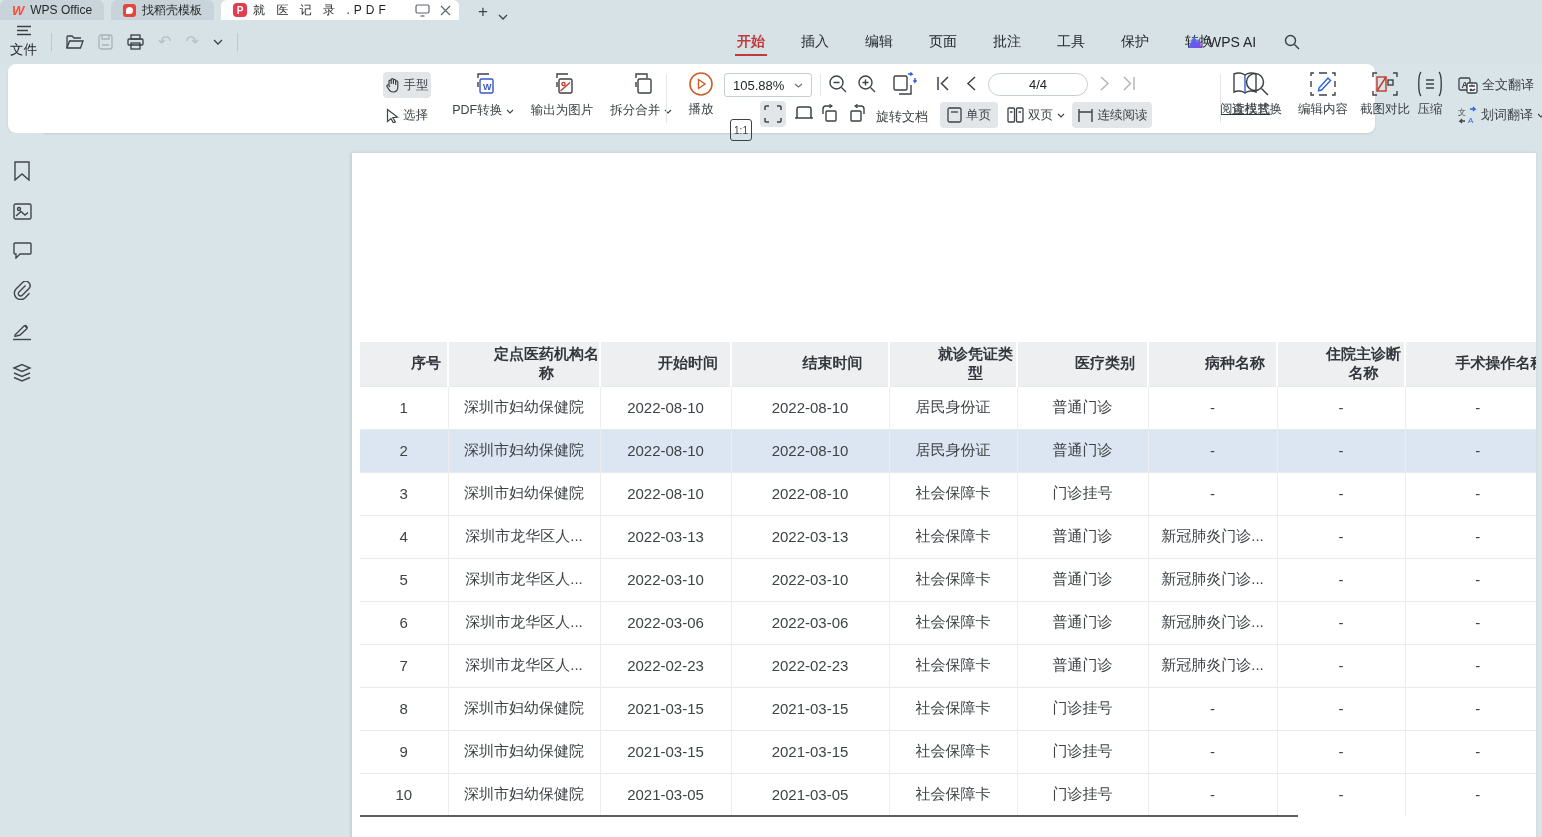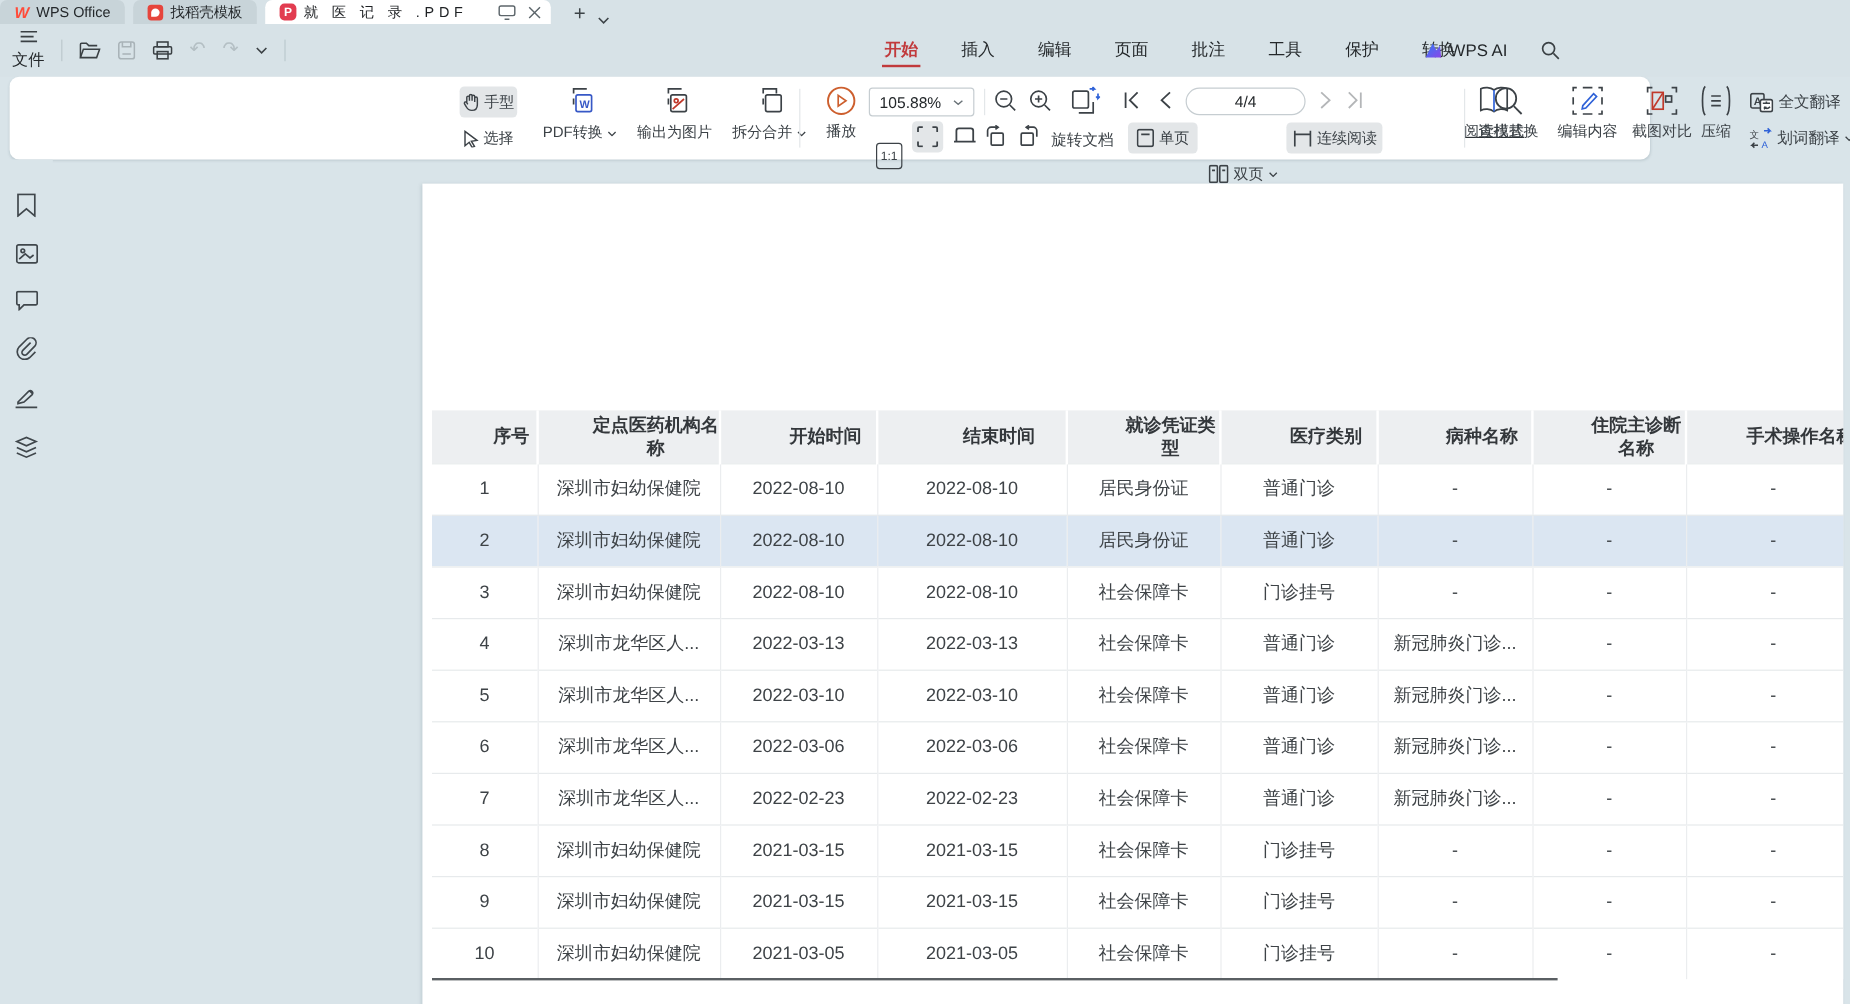--- a/index.html
+++ b/index.html
@@ -292,21 +292,21 @@
       </svg>
   </div>
 
   <div class="p-abs smallbtn pill" style="left:932px;top:38px;width:58px;height:26px;">
     <svg width="15" height="16" viewBox="0 0 15 16" fill="none" stroke="#3c4247" stroke-width="1.3">
         <rect x="1" y="1" width="13" height="14" rx="1.5"></rect>
         <path d="M4 5 h7"></path>
       </svg>
     <span class="tool-lbl">单页</span>
   </div>
-  <div class="p-abs smallbtn" style="left:996px;top:38px;width:64px;height:26px;margin-top:30px;">
+  <div class="p-abs smallbtn" style="left:996px;top:38px;width:64px;height:26px;">
     <svg width="17" height="16" viewBox="0 0 17 16" fill="none" stroke="#3c4247" stroke-width="1.3">
         <rect x="1" y="1" width="6.5" height="14" rx="1"></rect>
         <rect x="9.5" y="1" width="6.5" height="14" rx="1"></rect>
         <path d="M3 5 h2.5 M11.5 5 h2.5"></path>
       </svg>
     <span class="tool-lbl">双页</span>
     <svg class="chev" width="8" height="5" viewBox="0 0 8 5" fill="none" stroke="#3c4247" stroke-width="1.1">
         <path d="M1 1 L4 4 L7 1"></path>
       </svg>
   </div>

